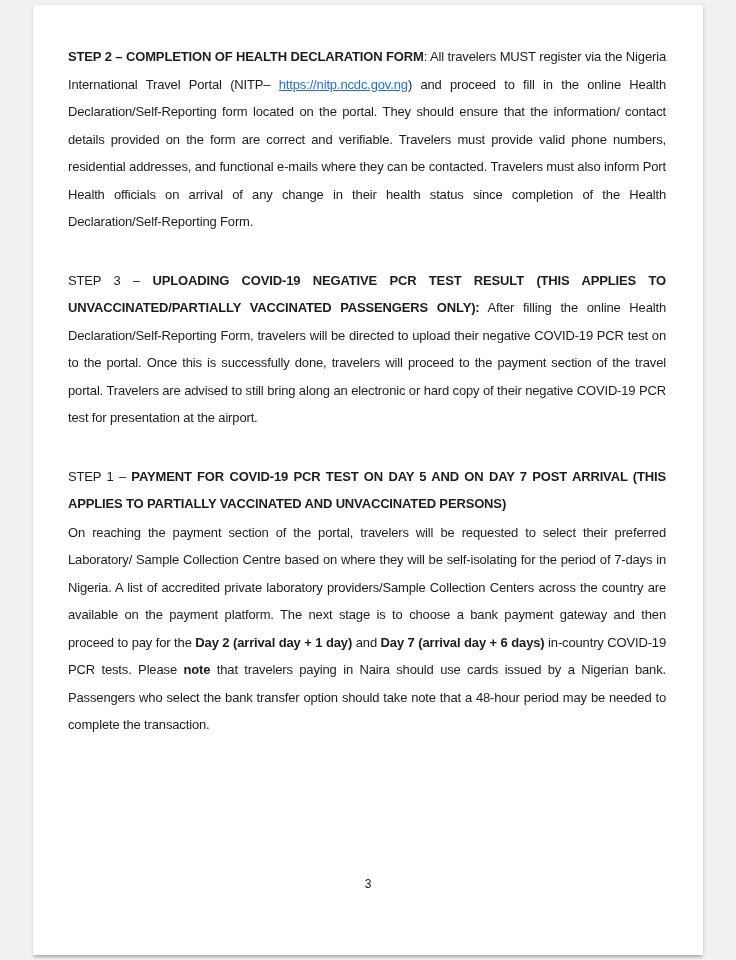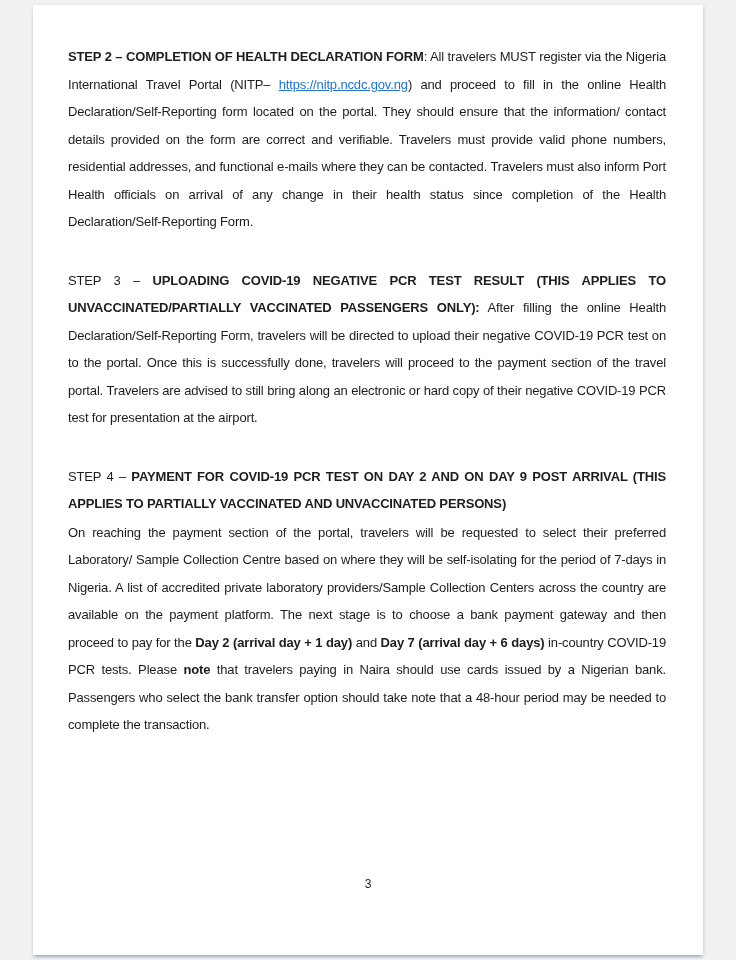--- a/index.html
+++ b/index.html
@@ -57,18 +57,18 @@
   }
 </style>
 </head>
 <body>
 
 <div class="canvas">
   <div class="page">
     <div class="content">
       <p class="para"><span class="seg seg-bold">STEP 2 – COMPLETION OF HEALTH DECLARATION FORM</span><span class="seg seg-regular">: All travelers MUST register via the Nigeria International Travel Portal (NITP– </span><a href="#" class="seg seg-link">https://nitp.ncdc.gov.ng</a><span class="seg seg-regular">) and proceed to fill in the online Health Declaration/Self-Reporting form located on the portal. They should ensure that the information/ contact details provided on the form are correct and verifiable. Travelers must provide valid phone numbers, residential addresses, and functional e-mails where they can be contacted. Travelers must also inform Port Health officials on arrival of any change in their health status since completion of the Health Declaration/Self-Reporting Form.</span></p>
       <p class="para"><span class="seg seg-regular">STEP 3 – </span><span class="seg seg-bold">UPLOADING COVID-19 NEGATIVE PCR TEST RESULT (THIS APPLIES TO UNVACCINATED/PARTIALLY VACCINATED PASSENGERS ONLY):</span><span class="seg seg-regular"> After filling the online Health Declaration/Self-Reporting Form, travelers will be directed to upload their negative COVID-19 PCR test on to the portal. Once this is successfully done, travelers will proceed to the payment section of the travel portal. Travelers are advised to still bring along an electronic or hard copy of their negative COVID-19 PCR test for presentation at the airport.</span></p>
-      <p class="para heading"><span class="seg seg-regular">STEP 4 – </span><span class="seg seg-bold">PAYMENT FOR COVID-19 PCR TEST ON DAY 2 AND ON DAY 9 POST ARRIVAL (THIS APPLIES TO PARTIALLY VACCINATED AND UNVACCINATED PERSONS)</span></p>
+      <p class="para heading"><span class="seg seg-regular">STEP 1 – </span><span class="seg seg-bold">PAYMENT FOR COVID-19 PCR TEST ON DAY 5 AND ON DAY 7 POST ARRIVAL (THIS APPLIES TO PARTIALLY VACCINATED AND UNVACCINATED PERSONS)</span></p>
       <p class="para last"><span class="seg seg-regular">On reaching the payment section of the portal, travelers will be requested to select their preferred Laboratory/ Sample Collection Centre based on where they will be self-isolating for the period of 7-days in Nigeria. A list of accredited private laboratory providers/Sample Collection Centers across the country are available on the payment platform. The next stage is to choose a bank payment gateway and then proceed to pay for the </span><span class="seg seg-bold">Day 2 (arrival day + 1 day)</span><span class="seg seg-regular"> and </span><span class="seg seg-bold">Day 7 (arrival day + 6 days)</span><span class="seg seg-regular"> in-country COVID-19 PCR tests. Please </span><span class="seg seg-bold">note</span><span class="seg seg-regular"> that travelers paying in Naira should use cards issued by a Nigerian bank. Passengers who select the bank transfer option should take note that a 48-hour period may be needed to complete the transaction.</span></p>
     </div>
     <div class="page-number">3</div>
   </div>
 </div>
 
 </body></html>

